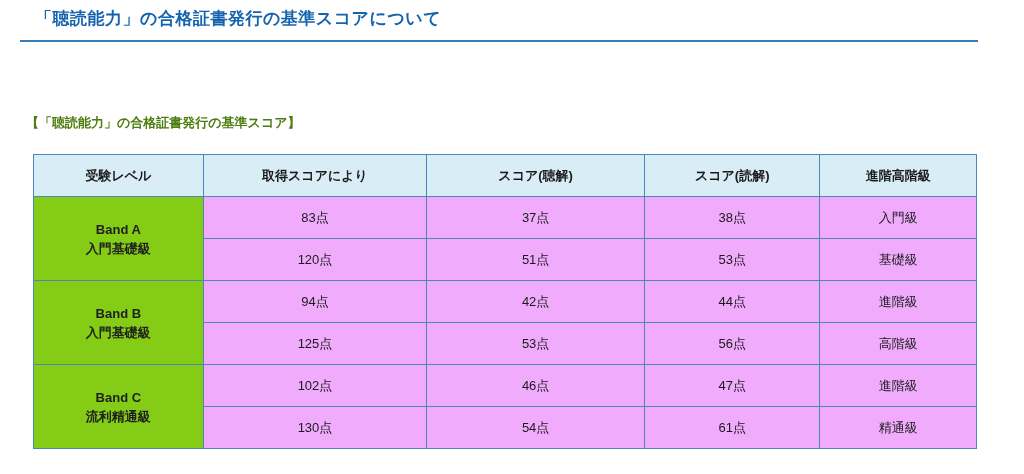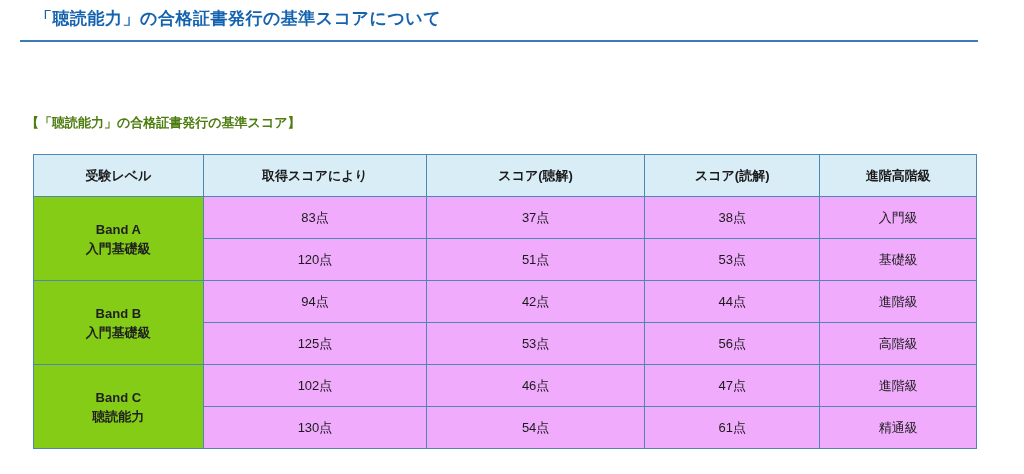--- a/index.html
+++ b/index.html
@@ -125,21 +125,21 @@
       </tr>
       <tr>
         <td class="score-cell">125点</td>
         <td class="score-cell">53点</td>
         <td class="score-cell">56点</td>
         <td class="level-cell">高階級</td>
       </tr>
       <tr>
         <td class="band-cell" rowspan="2">
           <div>Band C</div>
-          <div>聴読能力</div>
+          <div>流利精通級</div>
         </td>
         <td class="score-cell">102点</td>
         <td class="score-cell">46点</td>
         <td class="score-cell">47点</td>
         <td class="level-cell">進階級</td>
       </tr>
       <tr>
         <td class="score-cell">130点</td>
         <td class="score-cell">54点</td>
         <td class="score-cell">61点</td>

